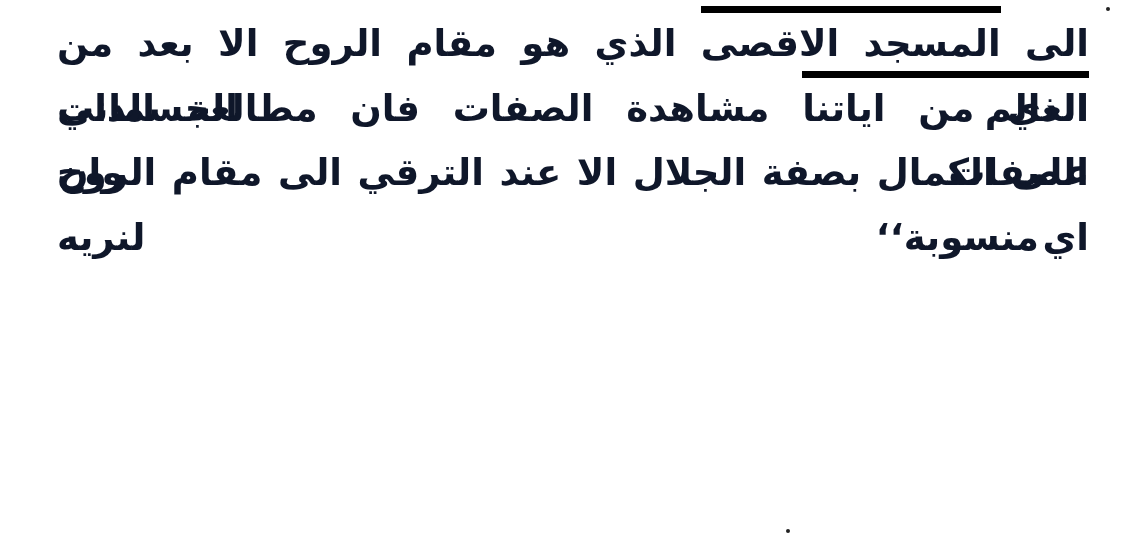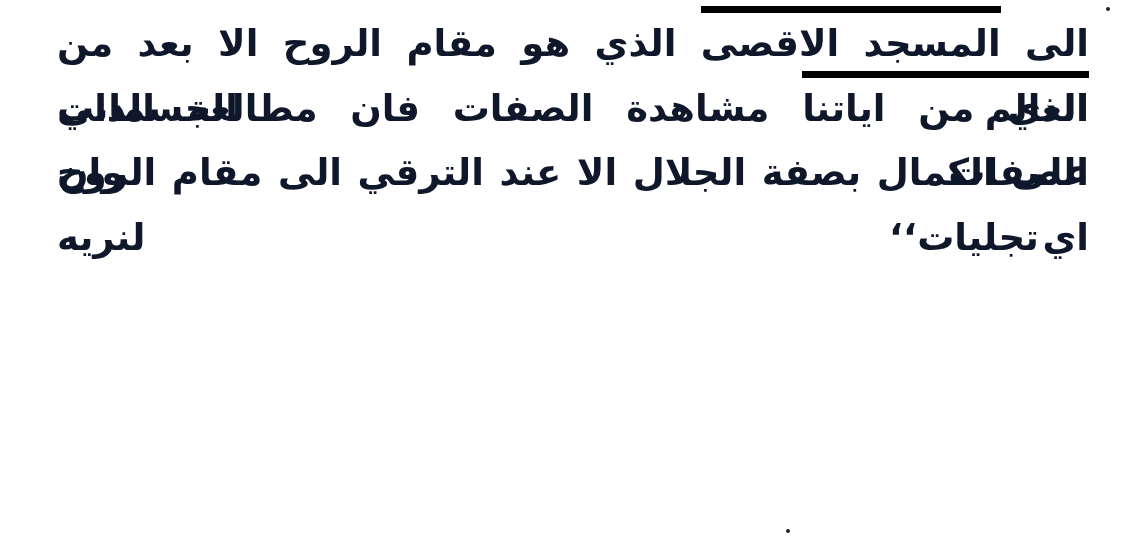--- a/index.html
+++ b/index.html
@@ -61,19 +61,19 @@
     <div class="line"><span>الى </span><span class="overline-phrase">المسجد الاقصى</span><span> الذي هو مقام الروح الا بعد من العالم الجسماني</span></div>
 
 
 
     <div class="line"><span class="overline-phrase">الذي من اياتنا</span><span> مشاهدة الصفات فان مطالعة الذات الصفات وان</span></div>
 
 
     <div class="line"><span>على الكمال بصفة الجلال الا عند الترقي الى مقام الروح اي لنريه</span></div>
 
 
-    <div class="line last"><span>تجليات‘‘</span></div>
+    <div class="line last"><span>منسوبة‘‘</span></div>
 
   </div>
 
   <div class="speck s1"></div>
   <div class="speck s2"></div>
 </div>
 
 </body></html>

